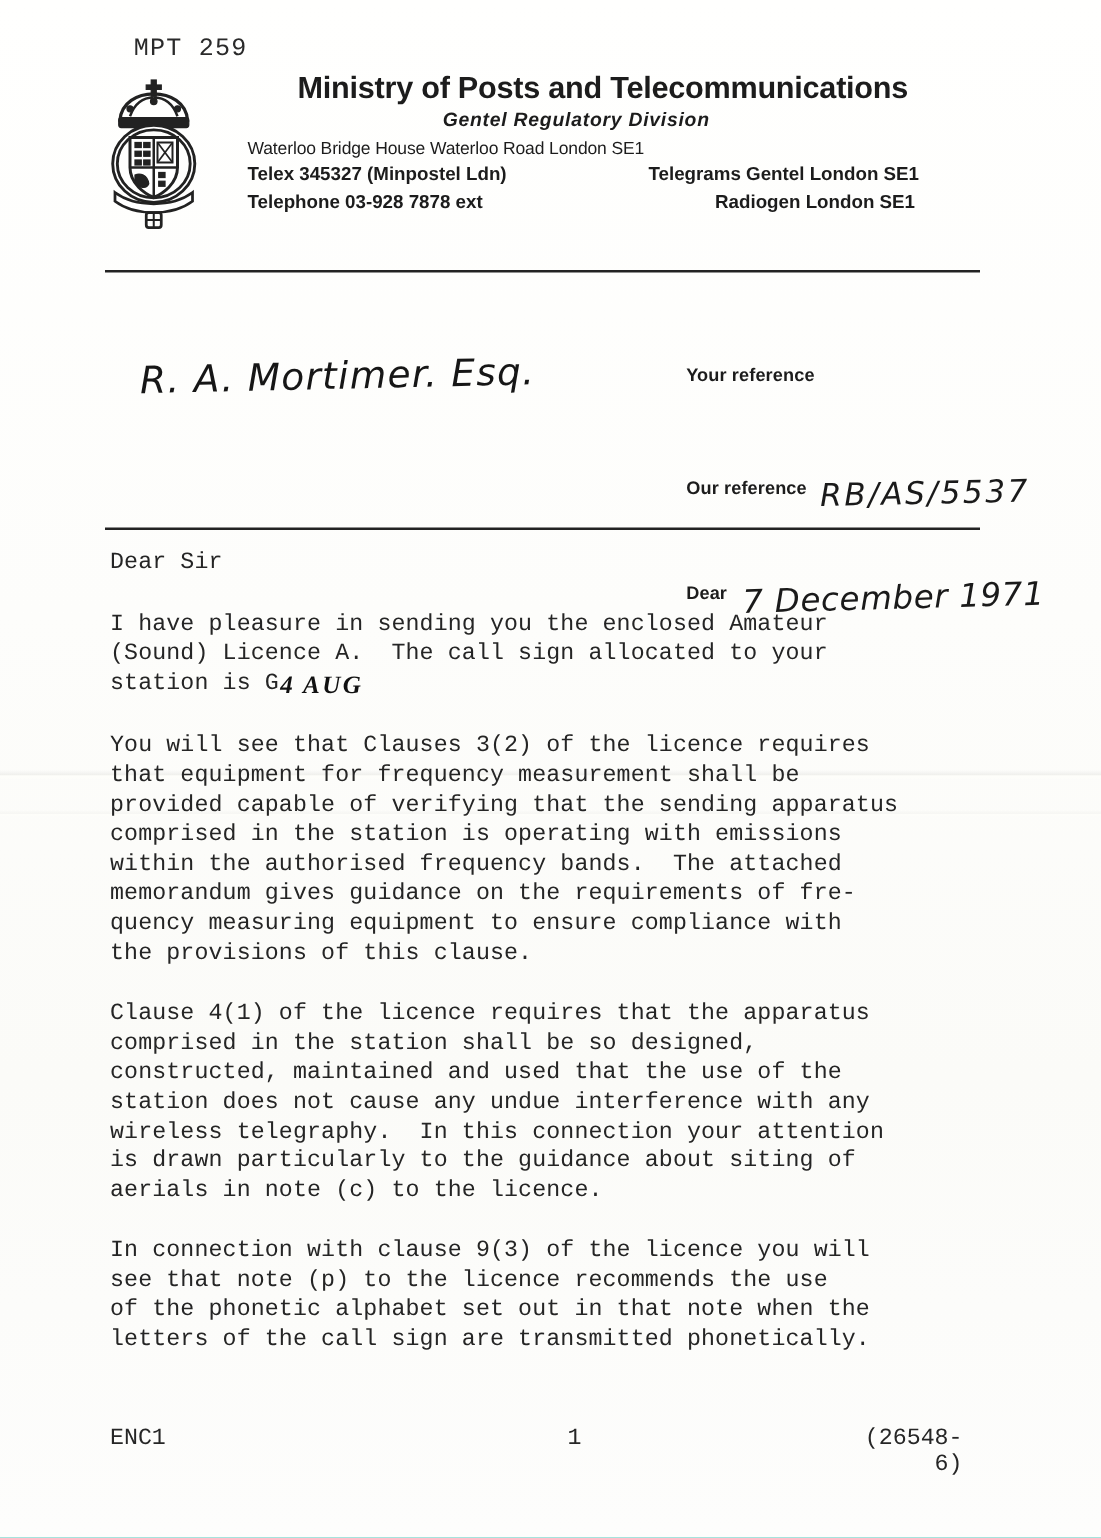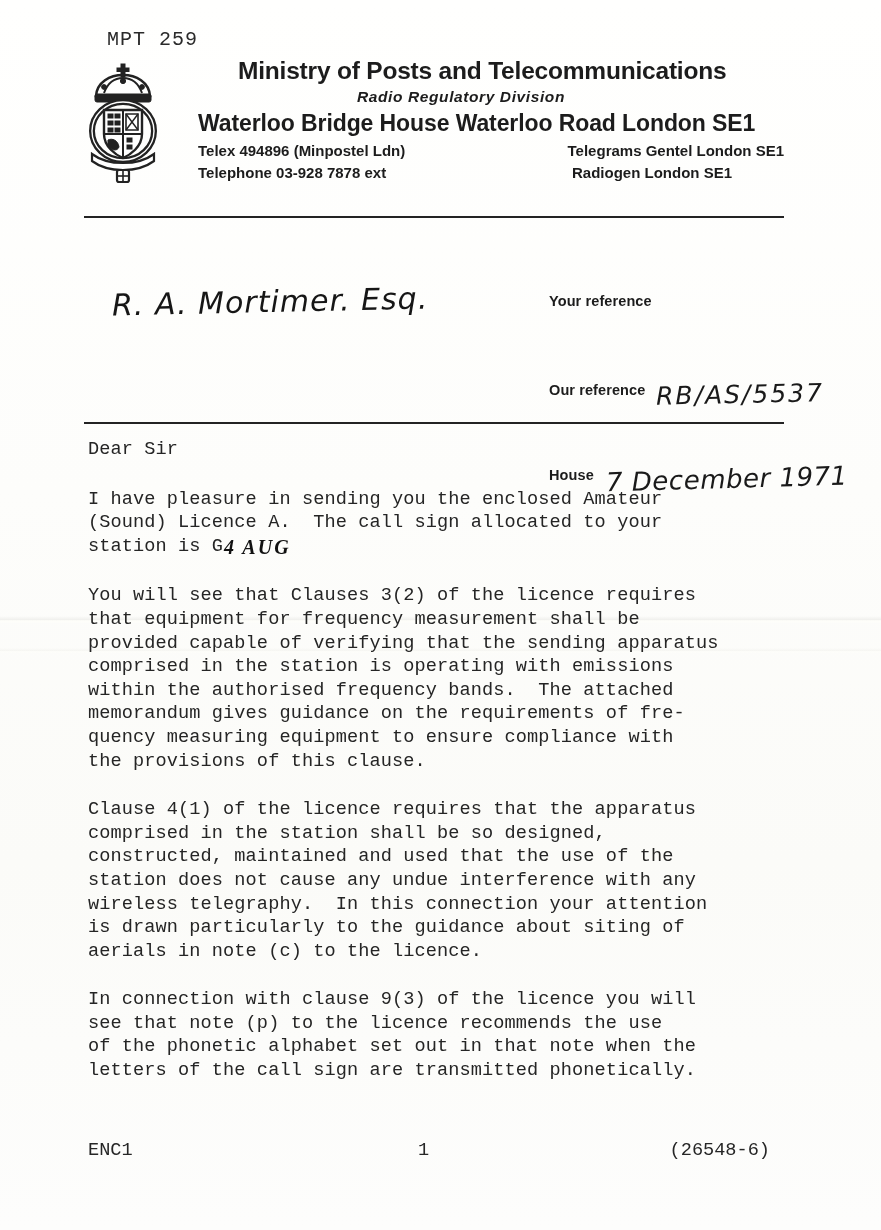--- a/index.html
+++ b/index.html
@@ -78,34 +78,34 @@
     margin-top: 3px;
     font-size: 15.5px;
     font-style: italic;
     font-weight: 600;
     letter-spacing: 0.6px;
     text-align: center;
     padding-right: 60px;
   }
   .address {
     margin-top: 4px;
-    font-size: 23px;
-    font-weight: bold;
+    font-size: 14px;
+    font-weight: normal;
     letter-spacing: -0.1px;
     white-space: nowrap;
   }
   .contact-row {
     margin-top: 5px;
     display: flex;
     font-size: 15px;
     font-weight: bold;
     white-space: nowrap;
   }
   .contact-left { width: 272px; }
-  .contact-right { flex: 1; text-align: right; }
+  .contact-right { flex: 1; text-align: center; }
   .contact-right.right-align { text-align: right; padding-right: 52px; }
 
   .rule {
     position: absolute;
     left: 84px;
     width: 700px;
     height: 2px;
     background: #232323;
   }
   .rule-top { top: 216px; }
@@ -193,20 +193,21 @@
   .footer {
     position: absolute;
     left: 88px;
     top: 1140px;
     width: 700px;
     font-family: "Liberation Mono", monospace;
     font-size: 18.6px;
     color: #262626;
     display: flex;
     align-items: baseline;
+    gap: 36px;
   }
   .footer-enc { width: 330px; }
   .footer-page { width: 180px; text-align: left; }
   .footer-code { flex: 1; text-align: right; padding-right: 18px; }
 </style>
 </head>
 <body>
 
 <div class="page">
 
@@ -259,24 +260,24 @@
 
           <rect x="33" y="108" width="12" height="12" rx="2" fill="none" stroke-width="2.2"></rect>
           <line x1="33" y1="114" x2="45" y2="114" stroke-width="1.6"></line>
           <line x1="39" y1="108" x2="39" y2="120" stroke-width="1.6"></line>
         </g>
       </svg>
     </div>
 
     <div class="lh-text">
       <div class="org-name">Ministry of Posts and Telecommunications</div>
-      <div class="division">Radio Regulatory Division</div>
+      <div class="division">Gentel Regulatory Division</div>
       <div class="address">Waterloo Bridge House  Waterloo Road  London SE1</div>
       <div class="contact-row">
-        <span class="contact-left">Telex 494896 (Minpostel Ldn)</span>
+        <span class="contact-left">Telex 345327 (Minpostel Ldn)</span>
         <span class="contact-right">Telegrams Gentel London SE1</span>
       </div>
       <div class="contact-row">
         <span class="contact-left">Telephone 03-928 7878 ext</span>
         <span class="contact-right right-align">Radiogen London SE1</span>
       </div>
     </div>
   </div>
 
   <div class="rule rule-top"></div>
@@ -286,21 +287,21 @@
   <div class="ref-block">
     <div class="ref-line your-ref">
       <span class="ref-label">Your reference</span>
       <span class="ref-value"></span>
     </div>
     <div class="ref-line our-ref">
       <span class="ref-label">Our reference</span>
       <span class="ref-value">RB/AS/5537</span>
     </div>
     <div class="ref-line date-ref">
-      <span class="ref-label">House</span>
+      <span class="ref-label">Dear</span>
       <span class="ref-value date-value">7 December 1971</span>
     </div>
   </div>
 
   <div class="rule rule-bottom"></div>
 
   <div class="body-text">
     <p class="salutation">Dear Sir</p>
 
     <p class="para"><span>I have pleasure in sending you the enclosed Amateur

